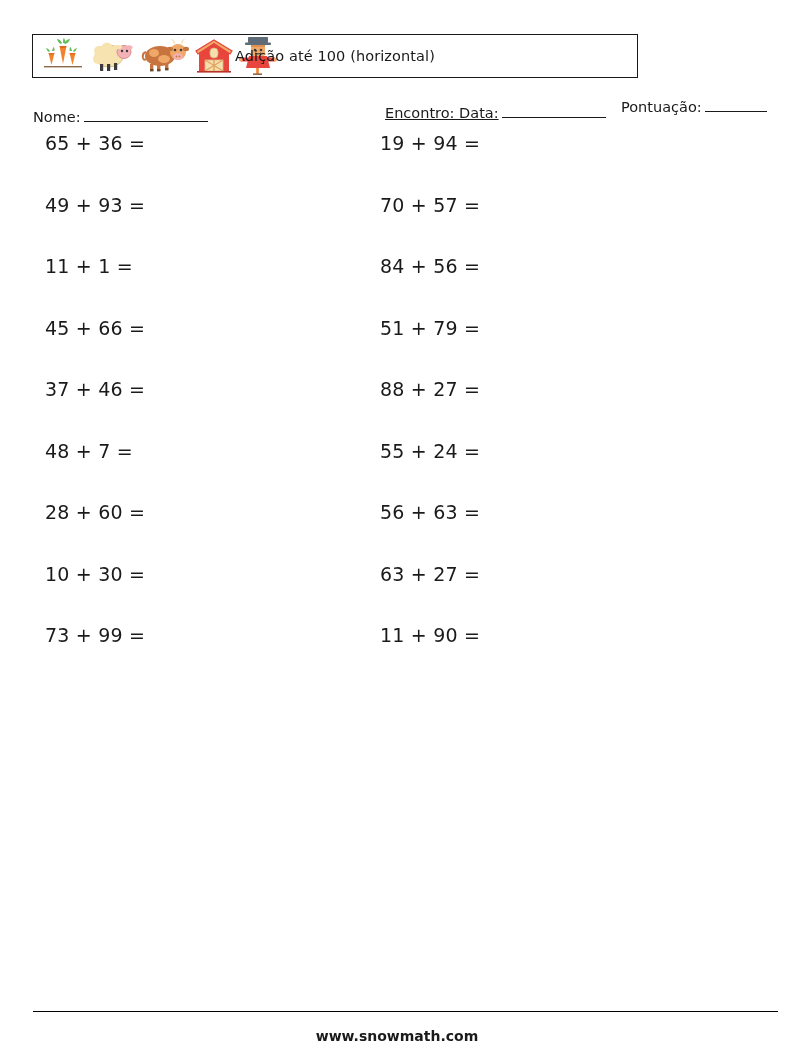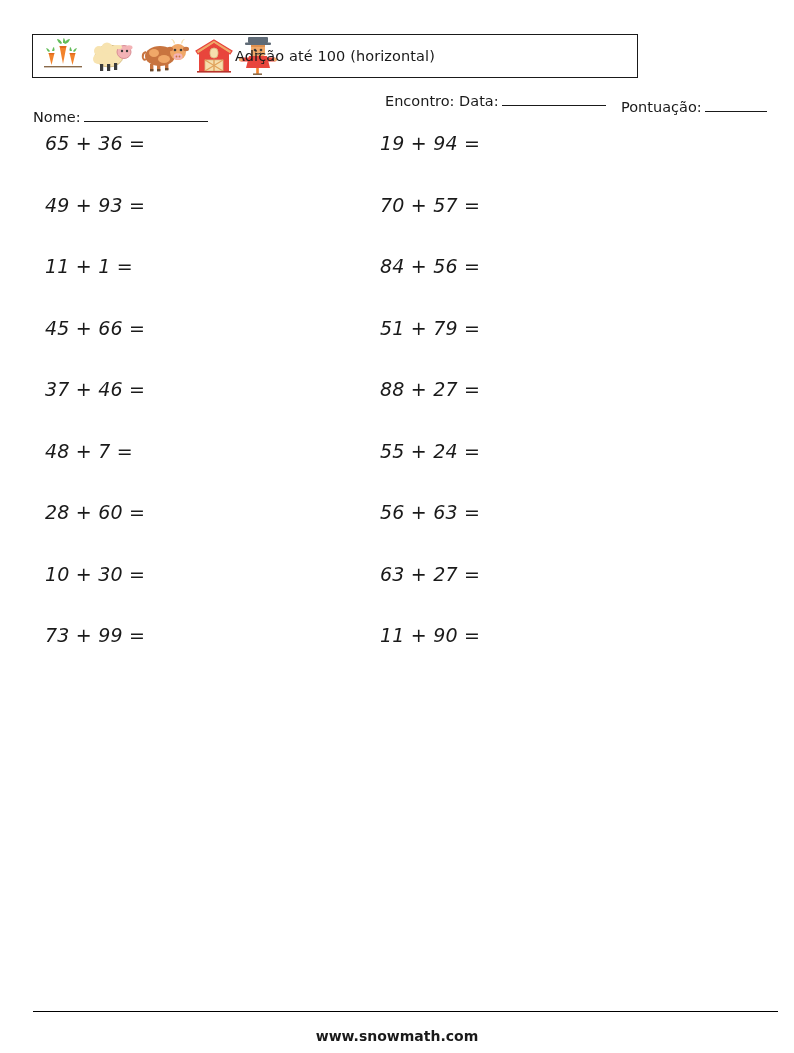--- a/index.html
+++ b/index.html
@@ -56,21 +56,21 @@
   .info-row {
     position: absolute;
     left: 33px;
     top: 92px;
     width: 745px;
     font-size: 14.5px;
     color: #1a1a1a;
     white-space: nowrap;
   }
   .info-name { position: absolute; left: 0px; top: 16px; }
-  .info-date { position: absolute; left: 352px; top: 0; }
+  .info-date { position: absolute; left: 352px; top: 12px; text-decoration: underline; }
   .info-score { position: absolute; left: 588px; top: 6px; text-align: center; }
   .blank-line {
     display: inline-block;
     border-bottom: 1.3px solid #1a1a1a;
     vertical-align: baseline;
     margin-left: 3px;
     height: 13px;
   }
   .bl-name  { width: 124px; }
   .bl-date  { width: 104px; }
@@ -87,21 +87,20 @@
     position: relative;
     height: 61.5px;
   }
   .prob {
     position: absolute;
     top: 0;
     font-size: 19px;
     color: #1a1a1a;
     white-space: nowrap;
     letter-spacing: 0.2px;
-    font-style: italic;
   }
   .col-0 { left: 45px; }
   .col-1 { left: 380px; }
 
   
   .footer-rule {
     position: absolute;
     left: 33px;
     top: 1011px;
     width: 745px;

